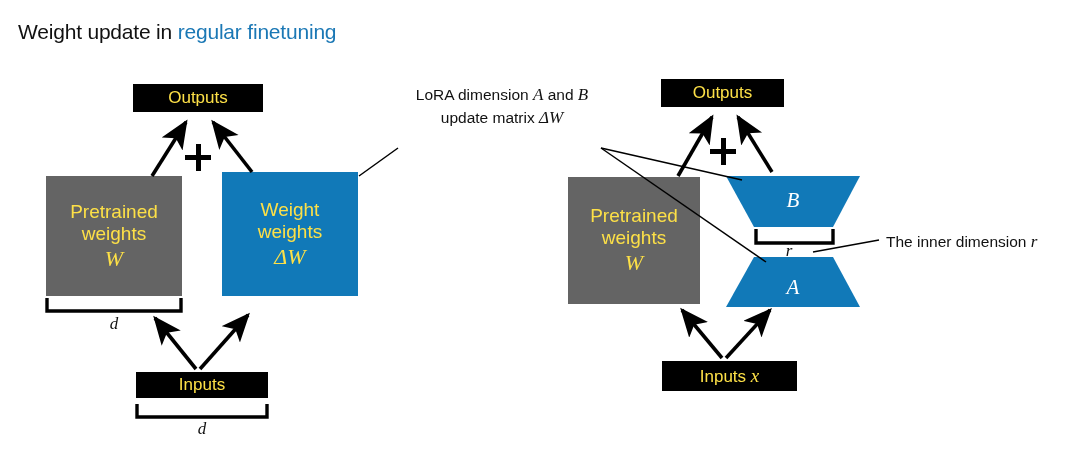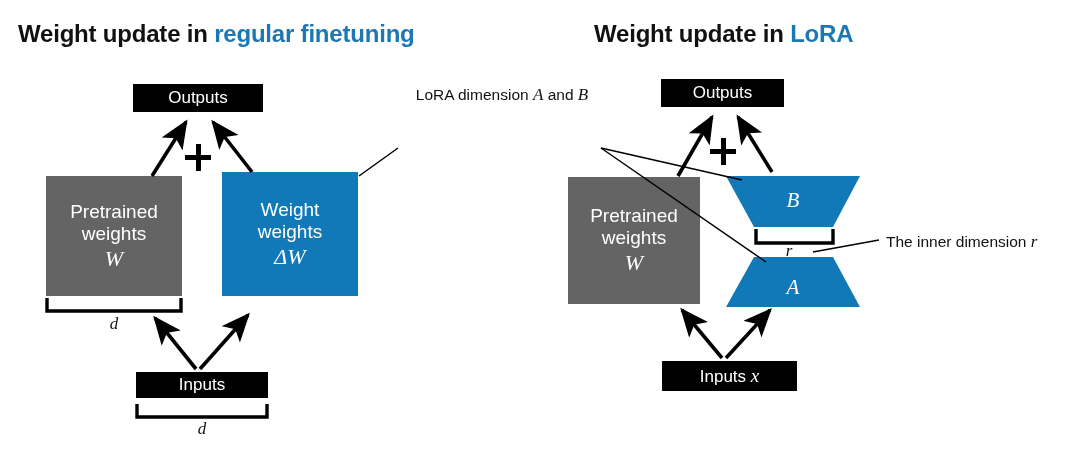--- a/index.html
+++ b/index.html
@@ -9,38 +9,38 @@
     font-family:"Liberation Sans", sans-serif;
     position:relative;
     overflow:hidden;
     -webkit-font-smoothing:antialiased;
   }
   .stage{position:absolute;left:0;top:0;width:1080px;height:454px;}
 
   
   .title{
     position:absolute;
-    font-size:24px;
-    font-weight:bold;
+    font-size:21px;
+    font-weight:normal;
     color:#111111;
     letter-spacing:-0.2px;
     white-space:nowrap;
   }
   .title .accent{color:#1B78B5;}
 
   
   .box{
     position:absolute;
     box-sizing:border-box;
     display:flex;
     align-items:center;
     justify-content:center;
     text-align:center;
     line-height:1.16;
-    color:#ffffff;
+    color:#fde047;
   }
   .box-black{background:#000000;font-size:17px;}
   .box-grey{background:#646464;font-size:19px;}
   .box-blue{background:#1179B8;font-size:19px;}
 
   .mathital{font-family:"Liberation Serif", serif;font-style:italic;}
 
   
   .trap{position:absolute;}
   .trap svg{display:block;}
@@ -76,23 +76,20 @@
 </style>
 </head>
 <body>
 
 <div class="stage">
 
   <div class="title" style="left:18px; top:20px;">
     <span>Weight update in </span><span class="accent">regular finetuning</span>
   </div>
 
-  <div class="title" style="left:594px; top:20px;">
-    <span>Weight update in </span><span class="accent">LoRA</span>
-  </div>
 
   <div class="box box-black" style="left:133px; top:84px; width:130px; height:28px;">
     <span>Outputs</span>
   </div>
 
   <div class="plus" style="left:185px; top:144px; width:26px; height:27px;">
     <i class="h"></i>
       <i class="v"></i>
   </div>
 
@@ -120,20 +117,23 @@
     <span>Inputs</span>
   </div>
 
   <div class="annot" style="left:184px; top:418px; width:36px;">
     <span class="mathital" style="font-size:17px;">d</span>
   </div>
 
   <div class="annot" style="left:396px; top:84px; width:212px;">
     <div>
       <span>LoRA dimension </span><span class="mathital" style="font-size:17px;">A</span><span> and </span><span class="mathital" style="font-size:17px;">B</span>
+    </div>
+    <div>
+      <span>update matrix </span><span class="mathital" style="font-size:17px;">ΔW</span>
     </div>
   </div>
 
   <div class="box box-black" style="left:661px; top:79px; width:123px; height:28px;">
     <span>Outputs</span>
   </div>
 
   <div class="plus" style="left:710px; top:138px; width:26px; height:27px;">
     <i class="h"></i>
       <i class="v"></i>

